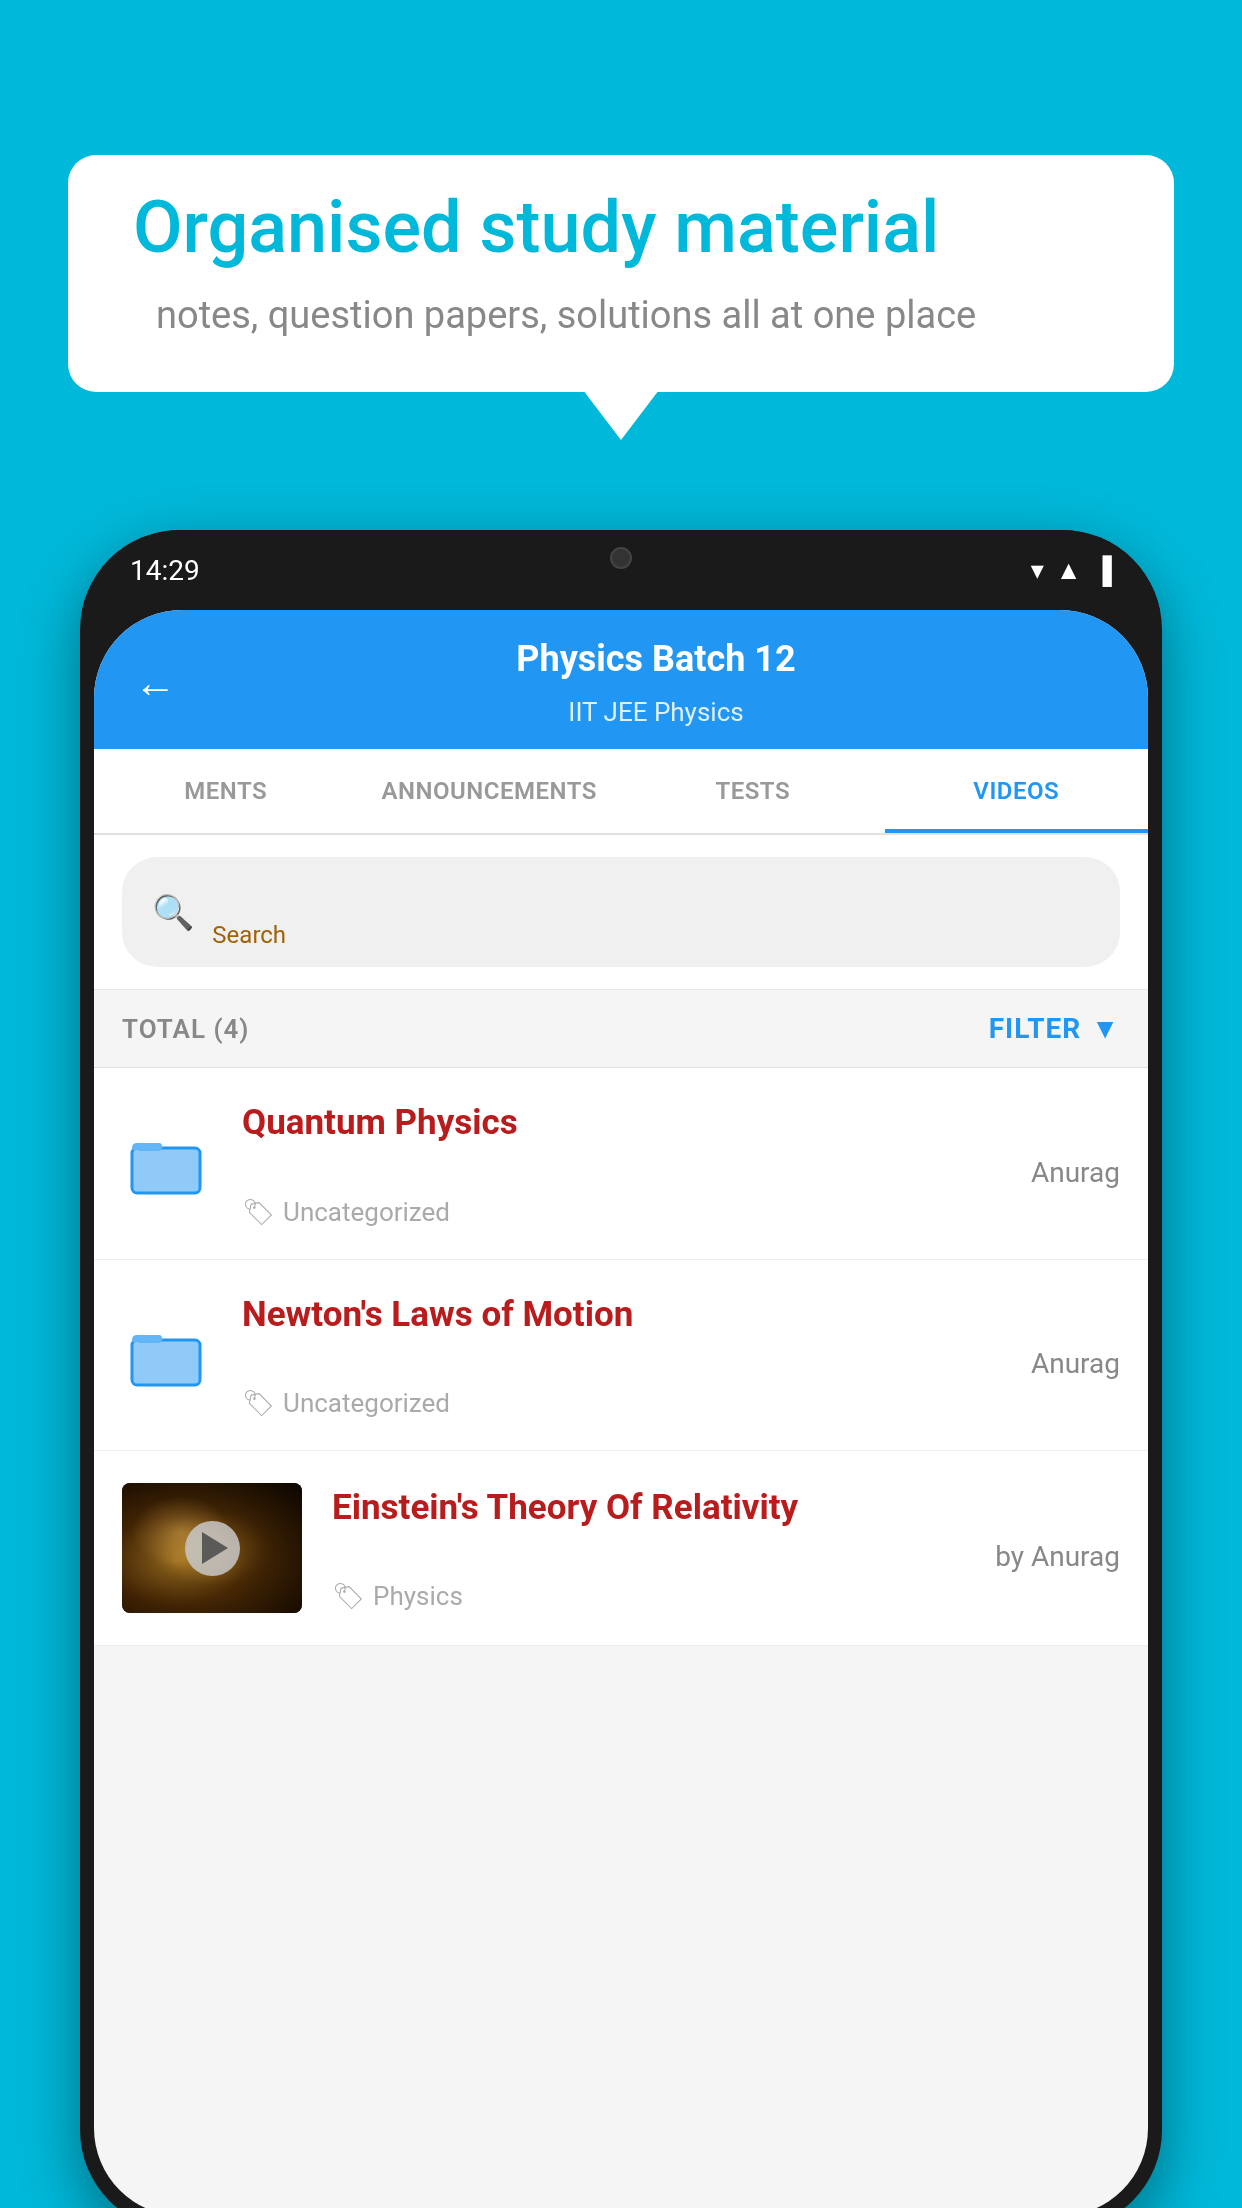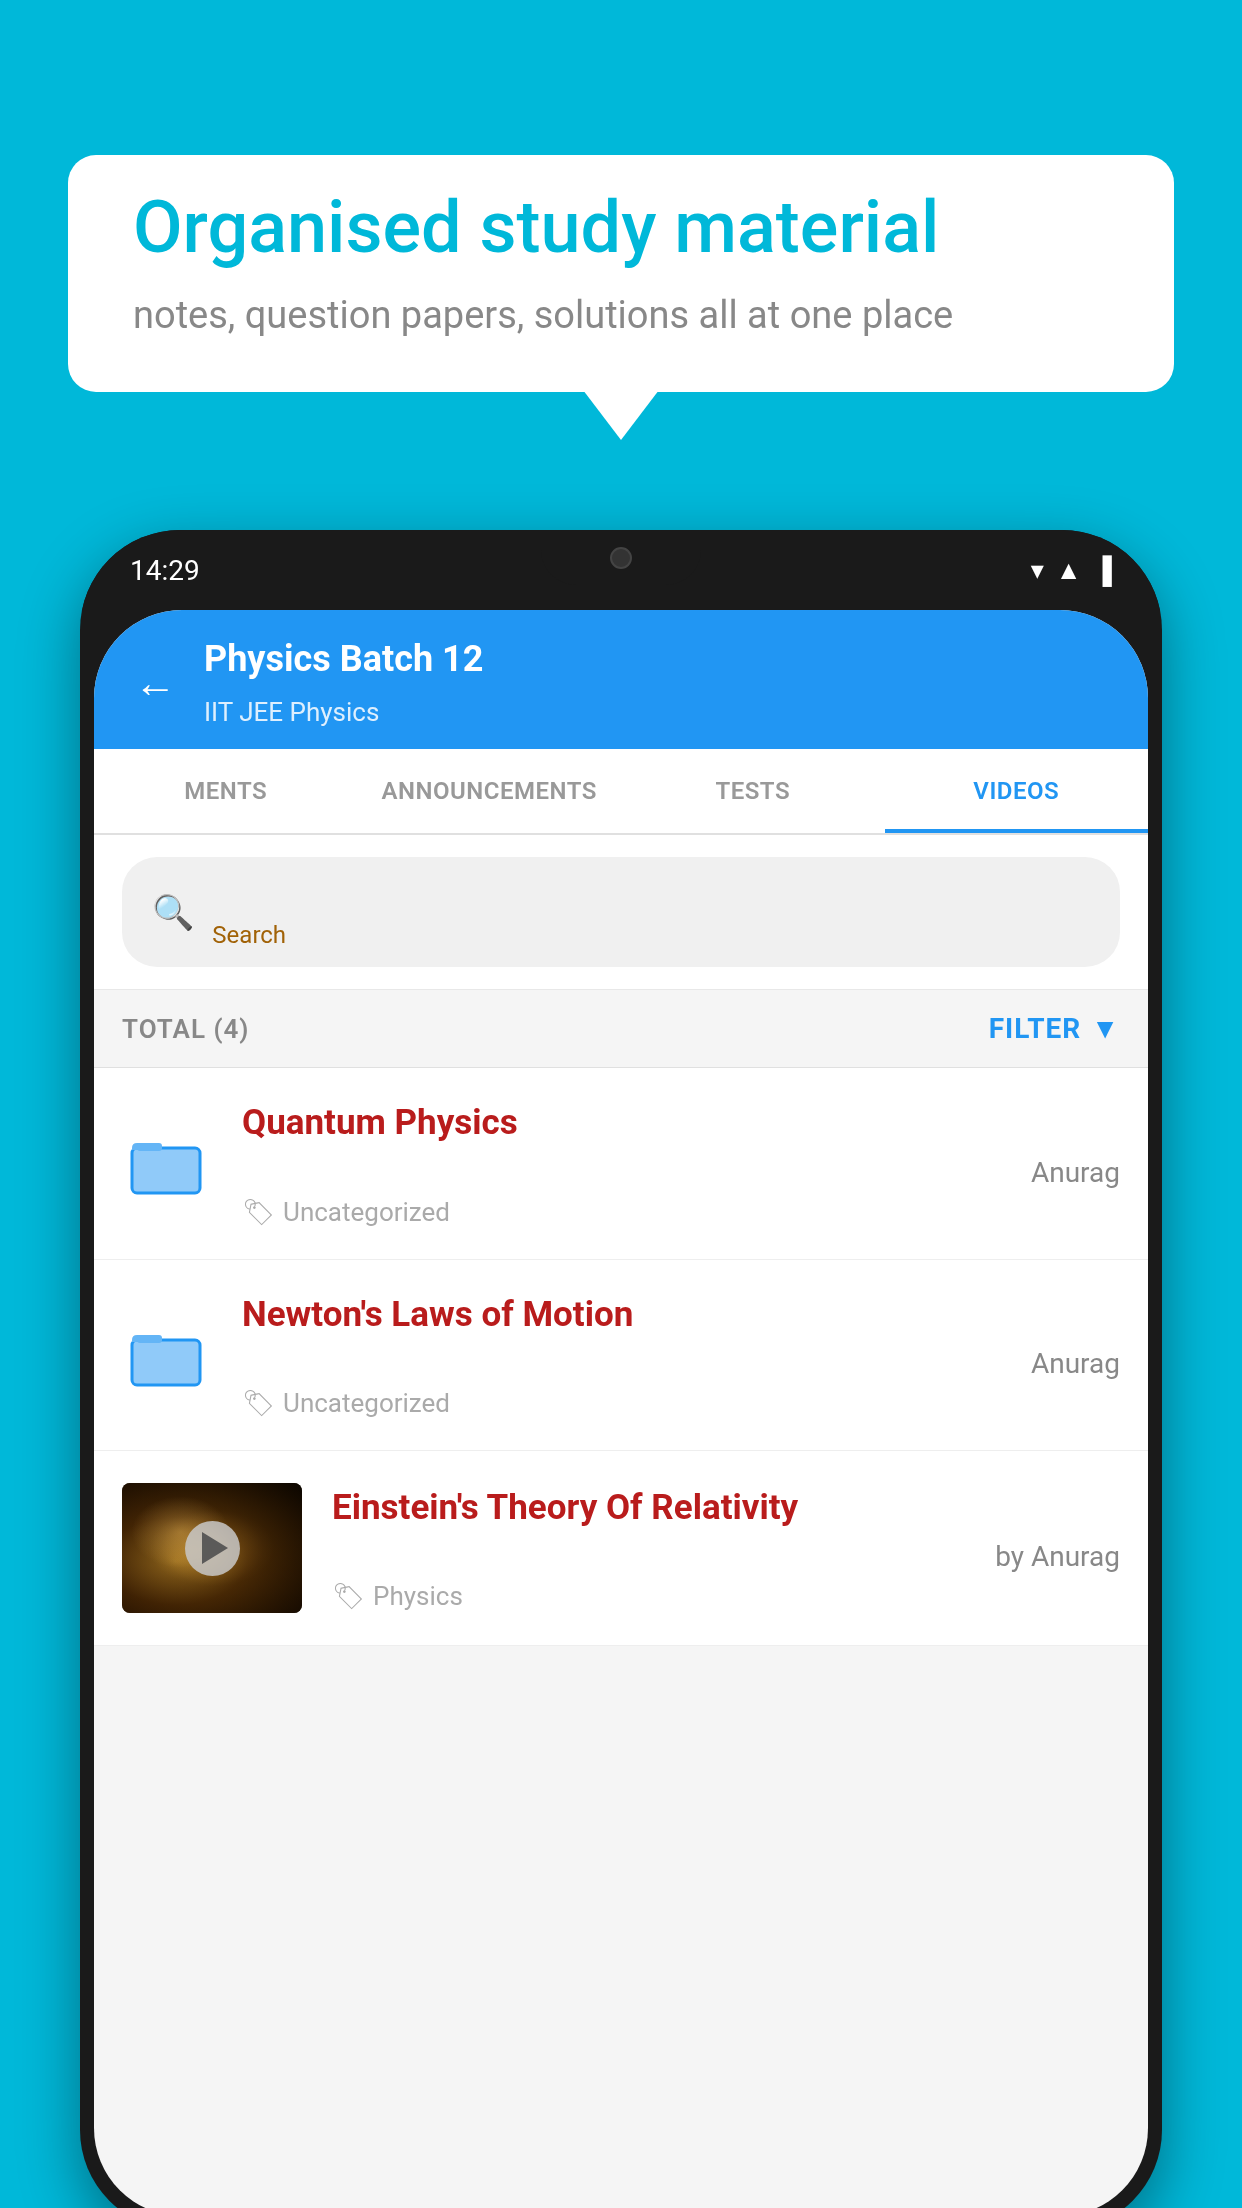--- a/index.html
+++ b/index.html
@@ -47,20 +47,21 @@
       font-weight: 500;
       color: #00B8D9;
       line-height: 1.2;
       margin-bottom: 22px;
     }
 
     .bubble-subtitle {
       font-size: 38px;
       color: #888;
       font-weight: 400;
+      margin-left: 23px;
     }
 
     
     .phone-frame {
       position: absolute;
       top: 530px;
       left: 80px;
       right: 80px;
       width: 1082px;
       height: 1700px;
@@ -142,21 +143,21 @@
 
     .back-arrow {
       color: white;
       font-size: 42px;
       margin-right: 28px;
       cursor: pointer;
     }
 
     .app-bar-titles {
       flex: 1;
-      text-align: left;
+      text-align: center;
     }
 
     .app-bar-title {
       color: white;
       font-size: 36px;
       font-weight: 700;
     }
 
     .app-bar-subtitle {
       color: rgba(255,255,255,0.85);

